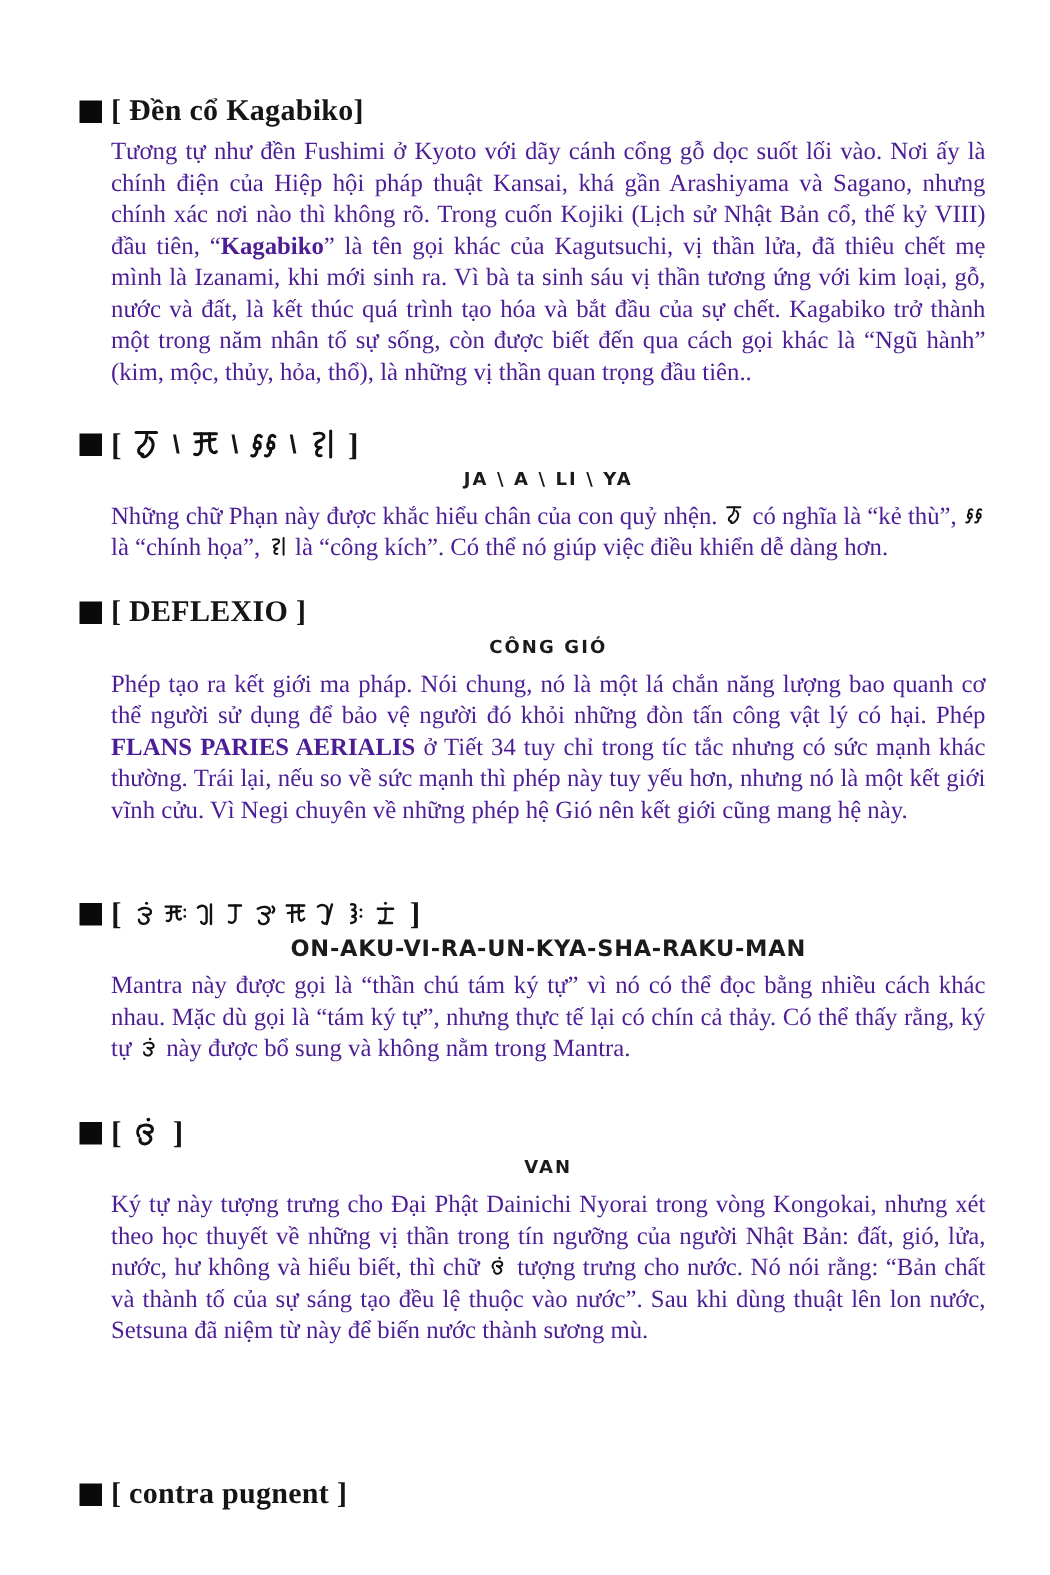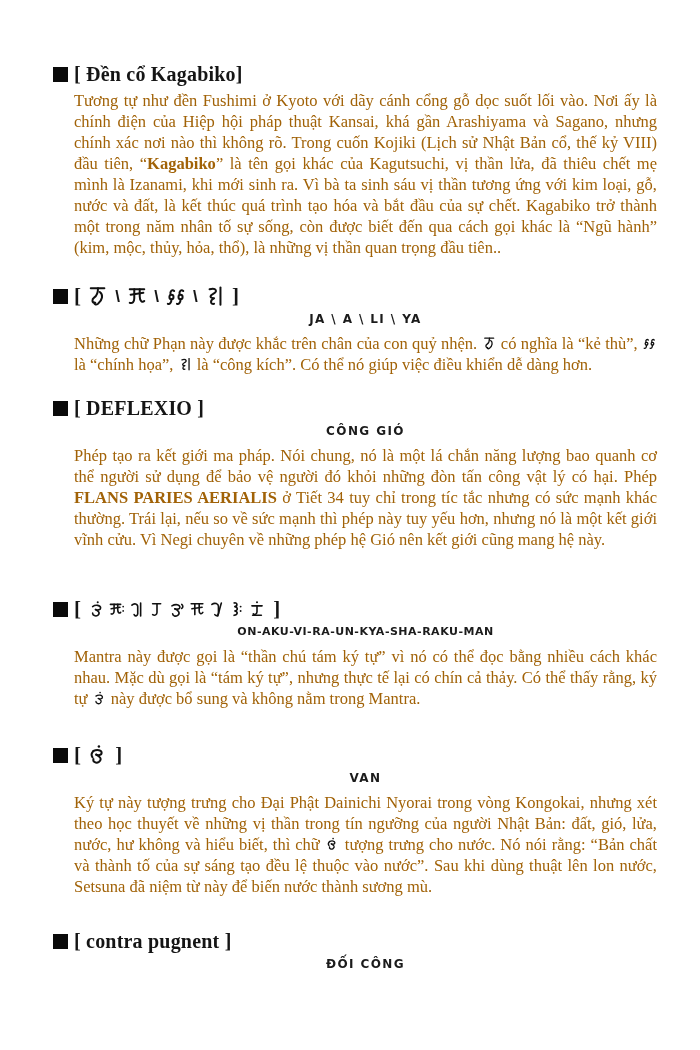--- a/index.html
+++ b/index.html
@@ -15,22 +15,22 @@
   .head{font-size:20px;font-weight:bold;margin:0 0 3px 0;line-height:25px;letter-spacing:.2px;}
   .glyph-row{display:flex;align-items:center;gap:0;}
   .br{font-size:21px;font-weight:bold;line-height:25px;}
   .br.open{margin-right:6px;}
   .br.close{margin-left:6px;}
   .sep{font-weight:bold;font-size:17px;margin:0 6px;font-family:"Liberation Sans",sans-serif;}
   .sub{
     font-family:"DejaVu Sans", sans-serif;font-size:12px;font-weight:bold;
     letter-spacing:1.4px;margin:2px 0 7px 0;line-height:14px;color:#1b1b1b;text-align:center;
   }
-  .sub.small{font-size:11px;letter-spacing:.5px;}
-  .body{font-size:16.5px;line-height:21px;text-align:justify;margin:0;color:#a16207;}
+  .sub.small{font-size:15px;letter-spacing:.5px;}
+  .body{font-size:16.5px;line-height:21px;text-align:justify;margin:0;color:#4c1d95;}
   .body b{font-weight:bold;}
   svg.gh{width:20px;height:25px;margin:0 1px;flex:none;}
   svg.gh9{width:16px;height:21px;margin:0 2px;flex:none;}
   svg.gi{width:13px;height:17px;vertical-align:-3px;margin:0 1px;}
   #glyph-defs{position:absolute;width:0;height:0;overflow:hidden;}
 </style>
 </head>
 <body>
 
 <svg id="glyph-defs" xmlns="http://www.w3.org/2000/svg" aria-hidden="true">
@@ -168,21 +168,21 @@
         <svg class="gh">
             <use href="#g-li"></use>
           </svg>
         <span class="sep">\</span>
         <svg class="gh">
             <use href="#g-ya"></use>
           </svg>
         <span class="br close">]</span>
       </h2>
       <div class="sub">JA \ A \ LI \ YA</div>
-      <p class="body"><span>Những chữ Phạn này được khắc trên chân của con quỷ nhện. </span><svg class="gi">
+      <p class="body"><span>Những chữ Phạn này được khắc hiểu chân của con quỷ nhện. </span><svg class="gi">
             <use href="#g-ja"></use>
           </svg><span> có nghĩa là “kẻ thù”, </span><svg class="gi">
             <use href="#g-li"></use>
           </svg><span> là “chính họa”, </span><svg class="gi">
             <use href="#g-ya"></use>
           </svg><span> là “công kích”. Có thể nó giúp việc điều khiển dễ dàng hơn.</span></p>
     </div>
   </section>
 
   <section class="entry" style="top:396px">
@@ -245,21 +245,20 @@
           </svg>
         <span class="br close">]</span>
       </h2>
       <div class="sub">VAN</div>
       <p class="body"><span>Ký tự này tượng trưng cho Đại Phật Dainichi Nyorai trong vòng Kongokai, nhưng xét theo học thuyết về những vị thần trong tín ngưỡng của người Nhật Bản: đất, gió, lửa, nước, hư không và hiểu biết, thì chữ </span><svg class="gi">
             <use href="#g-van"></use>
           </svg><span> tượng trưng cho nước. Nó nói rằng: “Bản chất và thành tố của sự sáng tạo đều lệ thuộc vào nước”. Sau khi dùng thuật lên lon nước, Setsuna đã niệm từ này để biến nước thành sương mù.</span></p>
     </div>
   </section>
 
-  <section class="entry" style="top:929px">
+  <section class="entry" style="top:984px">
     <span class="bullet"></span>
     <div class="content">
       <h2 class="head">[ contra pugnent ]</h2>
-      <div class="sub">ĐỐI CÔNG</div>
     </div>
   </section>
 
 </div>
 
 </body></html>

